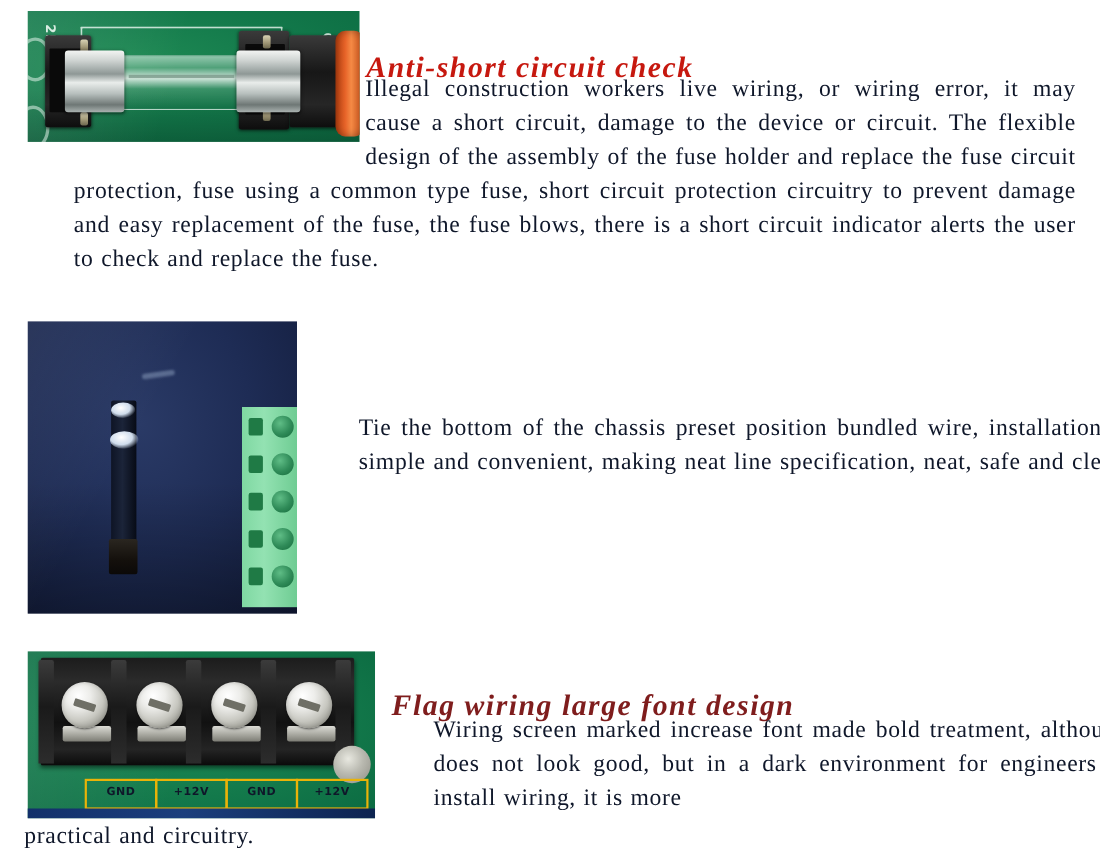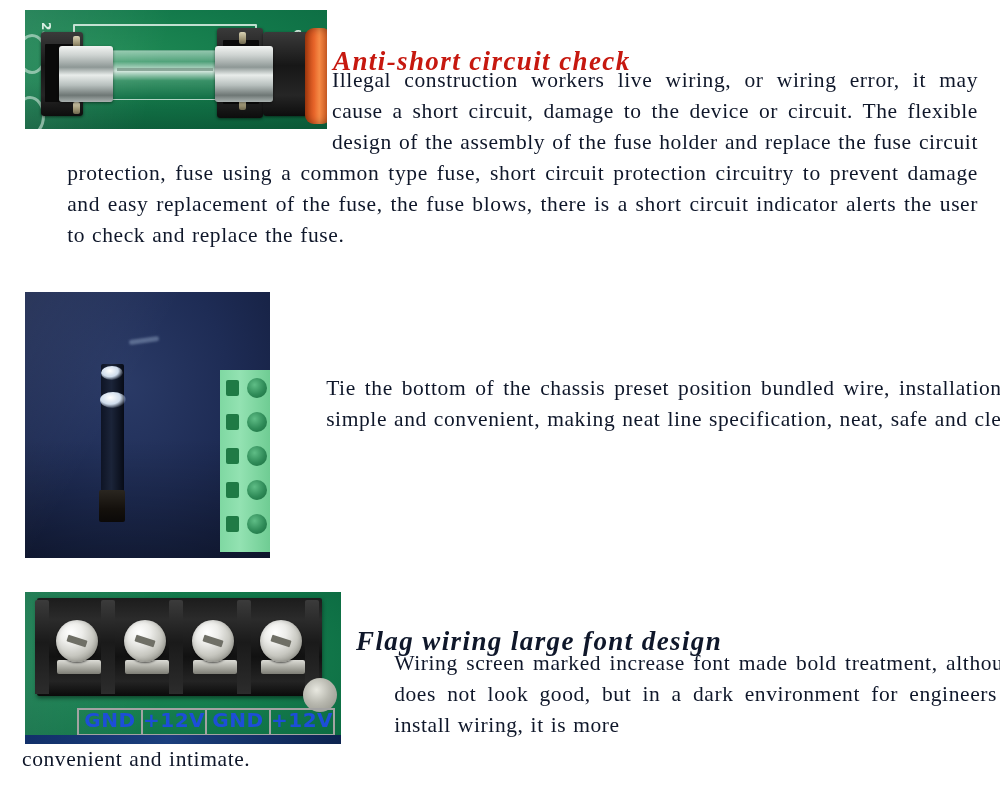--- a/index.html
+++ b/index.html
@@ -303,28 +303,28 @@
     border-radius: 1px;
   }
   .screw-plate {
     position: absolute;
     width: 44px; height: 14px;
     background: linear-gradient(180deg, #dcdcd6 0%, #a9a9a1 55%, #7d7d75 100%);
     border-radius: 2px;
   }
   .label-box {
     position: absolute;
-    border: 2px solid #a3a3a3;
+    border: 2px solid #eab308;
     height: 24px;
     line-height: 21px;
     text-align: center;
-    color: #1d4ed8;
+    color: #0f172a;
     font-family: "DejaVu Sans", sans-serif;
     font-weight: bold;
-    font-size: 20px;
+    font-size: 10px;
     letter-spacing: .5px;
   }
   .blue-strip {
     position: absolute;
     left: 0; right: 0; bottom: 0; height: 9px;
     background: linear-gradient(90deg, #12306a 0%, #1b3f7d 45%, #0d2450 100%);
   }
   .cap3 {
     position: absolute;
     right: 4px; top: 86px;
@@ -441,19 +441,19 @@
     <div class="cap3"></div>
 
     <div class="label-box" style="left:52px;  top:116px; width:62px;">GND</div>
     <div class="label-box" style="left:116px; top:116px; width:62px;">+12V</div>
     <div class="label-box" style="left:180px; top:116px; width:62px;">GND</div>
     <div class="label-box" style="left:244px; top:116px; width:62px;">+12V</div>
 
     <div class="blue-strip"></div>
   </div>
 
-  <h2 class="heading sec3-head" style="color:#0f172a">Flag wiring large font design</h2>
+  <h2 class="heading sec3-head" style="color:#7f1d1d">Flag wiring large font design</h2>
 
   <p class="body-text indent sec3-p" style="margin:0;">Wiring screen marked increase font made bold treatment, although does not look good, but in a dark environment for engineers to install wiring, it is more</p>
 
-  <p class="body-text sec3-tail" style="margin:0;">convenient and intimate.</p>
+  <p class="body-text sec3-tail" style="margin:0;">practical and circuitry.</p>
 
 </div>
 
 </body></html>

